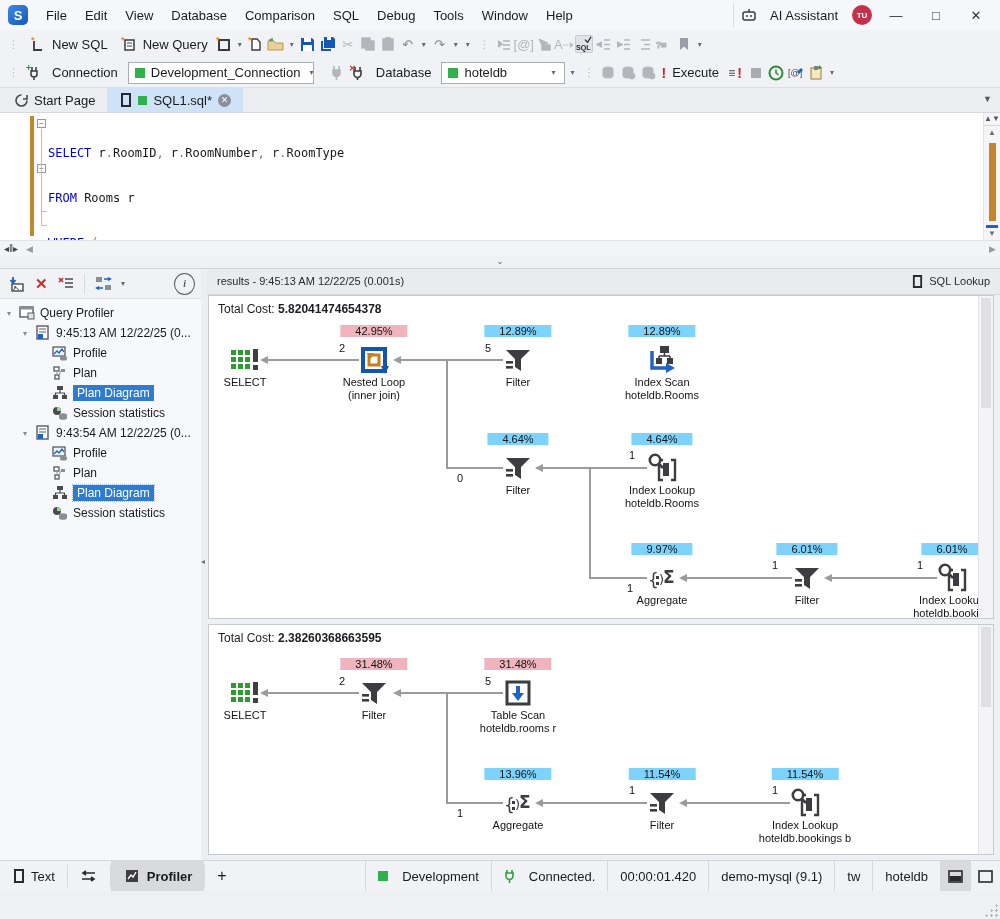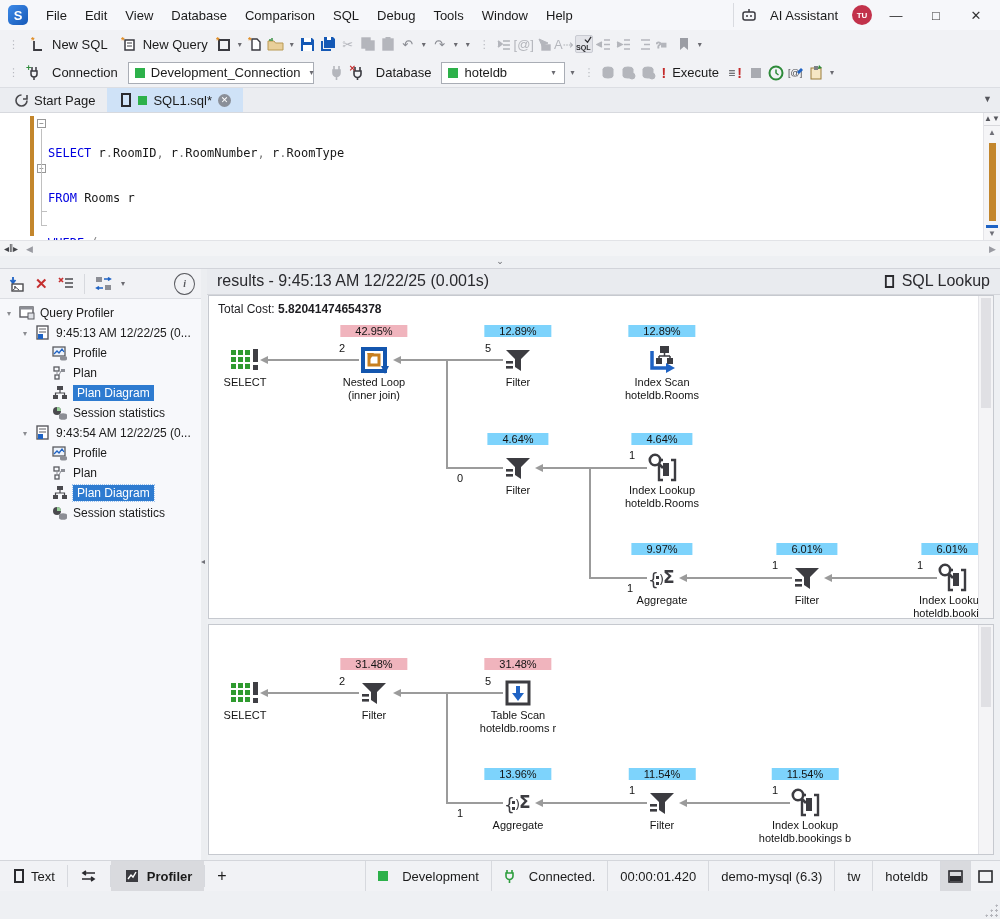--- a/index.html
+++ b/index.html
@@ -67,21 +67,21 @@
 .tree{flex:1;font-size:12px;padding-top:4px;overflow:hidden}
 .trow{height:20px;display:flex;align-items:center;gap:5px;white-space:nowrap}
 .trow .chev{width:10px;font-size:8px;color:#8a8b90;text-align:center}
 .trow.sel .tlabel{background:#2e7bd0;color:#fff;padding:1px 4px}
 .trow.sel2 .tlabel{background:#2e7bd0;color:#fff;padding:1px 4px;outline:1px dotted #9cc3ee}
 .ticon{width:16px;height:16px;flex:0 0 auto}
 .vsplit{width:6px;background:#eceef1;position:relative;border-top:1px solid #d2d4da}
 .vsplit span{position:absolute;top:288px;left:0;color:#707178;font-size:8px}
 
 .results{flex:1;display:flex;flex-direction:column;border-top:1px solid #d2d4da;background:#eef0f3;min-width:0}
-.rheader{height:26px;background:#e9ebef;border-bottom:1px solid #d4d6db;display:flex;align-items:center;padding:0 10px;font-size:16px;color:#2a2a2e}
+.rheader{height:26px;background:#e9ebef;border-bottom:1px solid #d4d6db;display:flex;align-items:center;padding:0 10px;font-size:11px;color:#2a2a2e}
 .rheader .rtype{margin-left:auto;display:flex;align-items:center;gap:6px}
 .panel{position:relative;background:#fff;border:1px solid #c6c9cf;margin:0 6px 5px 1px;overflow:hidden}
 .p1{height:325px}.p2{height:231px}
 .tc{padding:6px 0 0 9px;font-size:12px;color:#1d1d21}
 .tc b{font-weight:bold}
 .pscroll{position:absolute;right:0;top:0;bottom:0;width:15px;background:#f4f4f6;border-left:1px solid #e4e4e8}
 .pscroll .pthumb{position:absolute;left:2px;right:2px;top:2px;height:110px;background:#e0e0e4}
 .node{position:absolute;width:120px;text-align:center;font-size:11px;color:#141414}
 .nicon{height:32px;display:flex;align-items:center;justify-content:center}
 .nlabel{line-height:13px;white-space:nowrap}
@@ -734,20 +734,21 @@
           </div>
         <div class="nlabel">Index Lookup</div>
         <div class="nlabel">hoteldb.booking</div>
       </div>
       <div class="pscroll">
           <div class="pthumb"></div>
         </div>
     </div>
 
     <div class="panel p2">
+      <div class="tc"><span>Total Cost:</span> <b>2.38260368663595</b></div>
 
       <div class="ar" style="left:51px;top:64px"></div>
       <div class="hl" style="left:59px;top:67px;width:91px"></div>
       <div class="cnt" style="left:130px;top:50px">2</div>
       <div class="ar" style="left:184px;top:64px"></div>
       <div class="hl" style="left:192px;top:67px;width:102px"></div>
       <div class="cnt" style="left:276px;top:50px">5</div>
       <div class="vl" style="left:237px;top:68px;height:110px"></div>
       <div class="hl" style="left:237px;top:177px;width:57px"></div>
       <div class="cnt" style="left:248px;top:182px">1</div>
@@ -882,21 +883,21 @@
     </div>
     <div class="sseg">
       <span class="plugico">
           <svg width="11" height="14" viewBox="0 0 11 14">
             <path d="M3 1 v3 M8 1 v3 M2 4 h7 v3 a3.5 3.5 0 0 1 -7 0 z M5.5 10 v4" stroke="#2e9e3e" stroke-width="1.6" fill="none"></path>
           </svg>
         </span>
       <span>Connected.</span>
     </div>
     <div class="sseg">00:00:01.420</div>
-    <div class="sseg">demo-mysql (6.3)</div>
+    <div class="sseg">demo-mysql (9.1)</div>
     <div class="sseg">tw</div>
     <div class="sseg">hoteldb</div>
     <div class="sbtn on">
         <svg width="15" height="13" viewBox="0 0 15 13">
           <rect x="1" y="1" width="13" height="11" fill="none" stroke="#2a2a2e" stroke-width="1.6"></rect>
           <rect x="2" y="6" width="11" height="5" fill="#2a2a2e"></rect>
         </svg>
       </div>
     <div class="sbtn">
         <svg width="15" height="13" viewBox="0 0 15 13">

